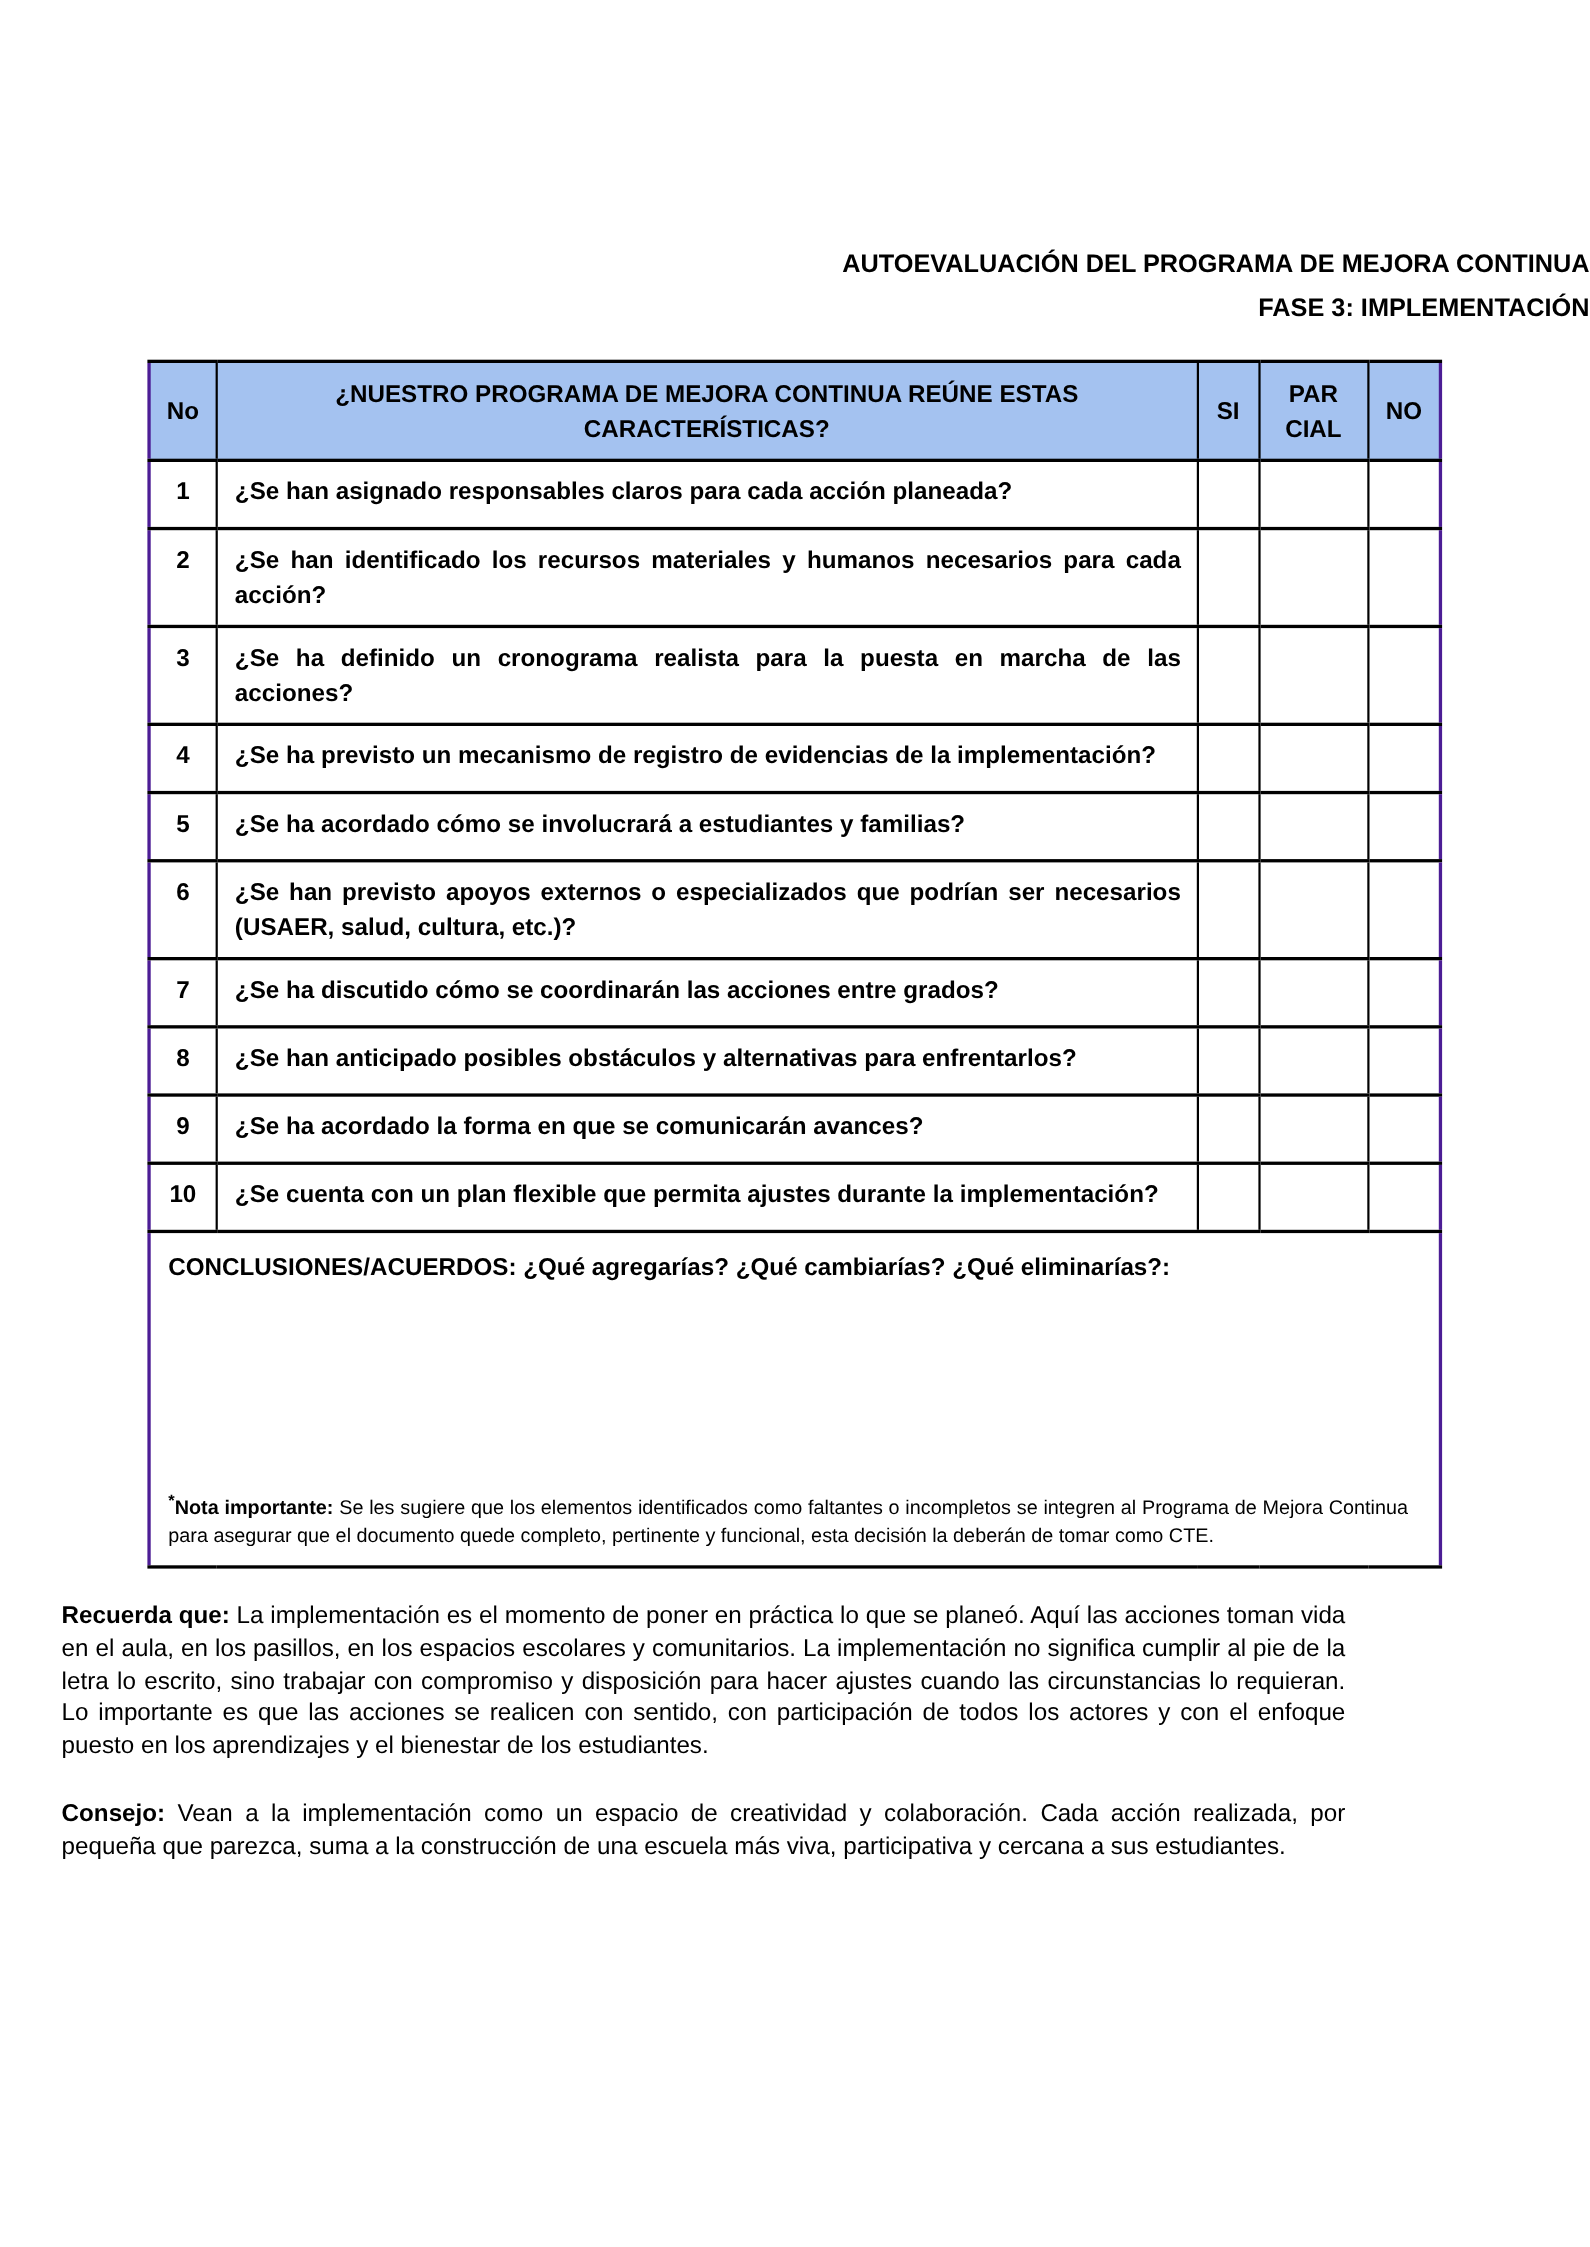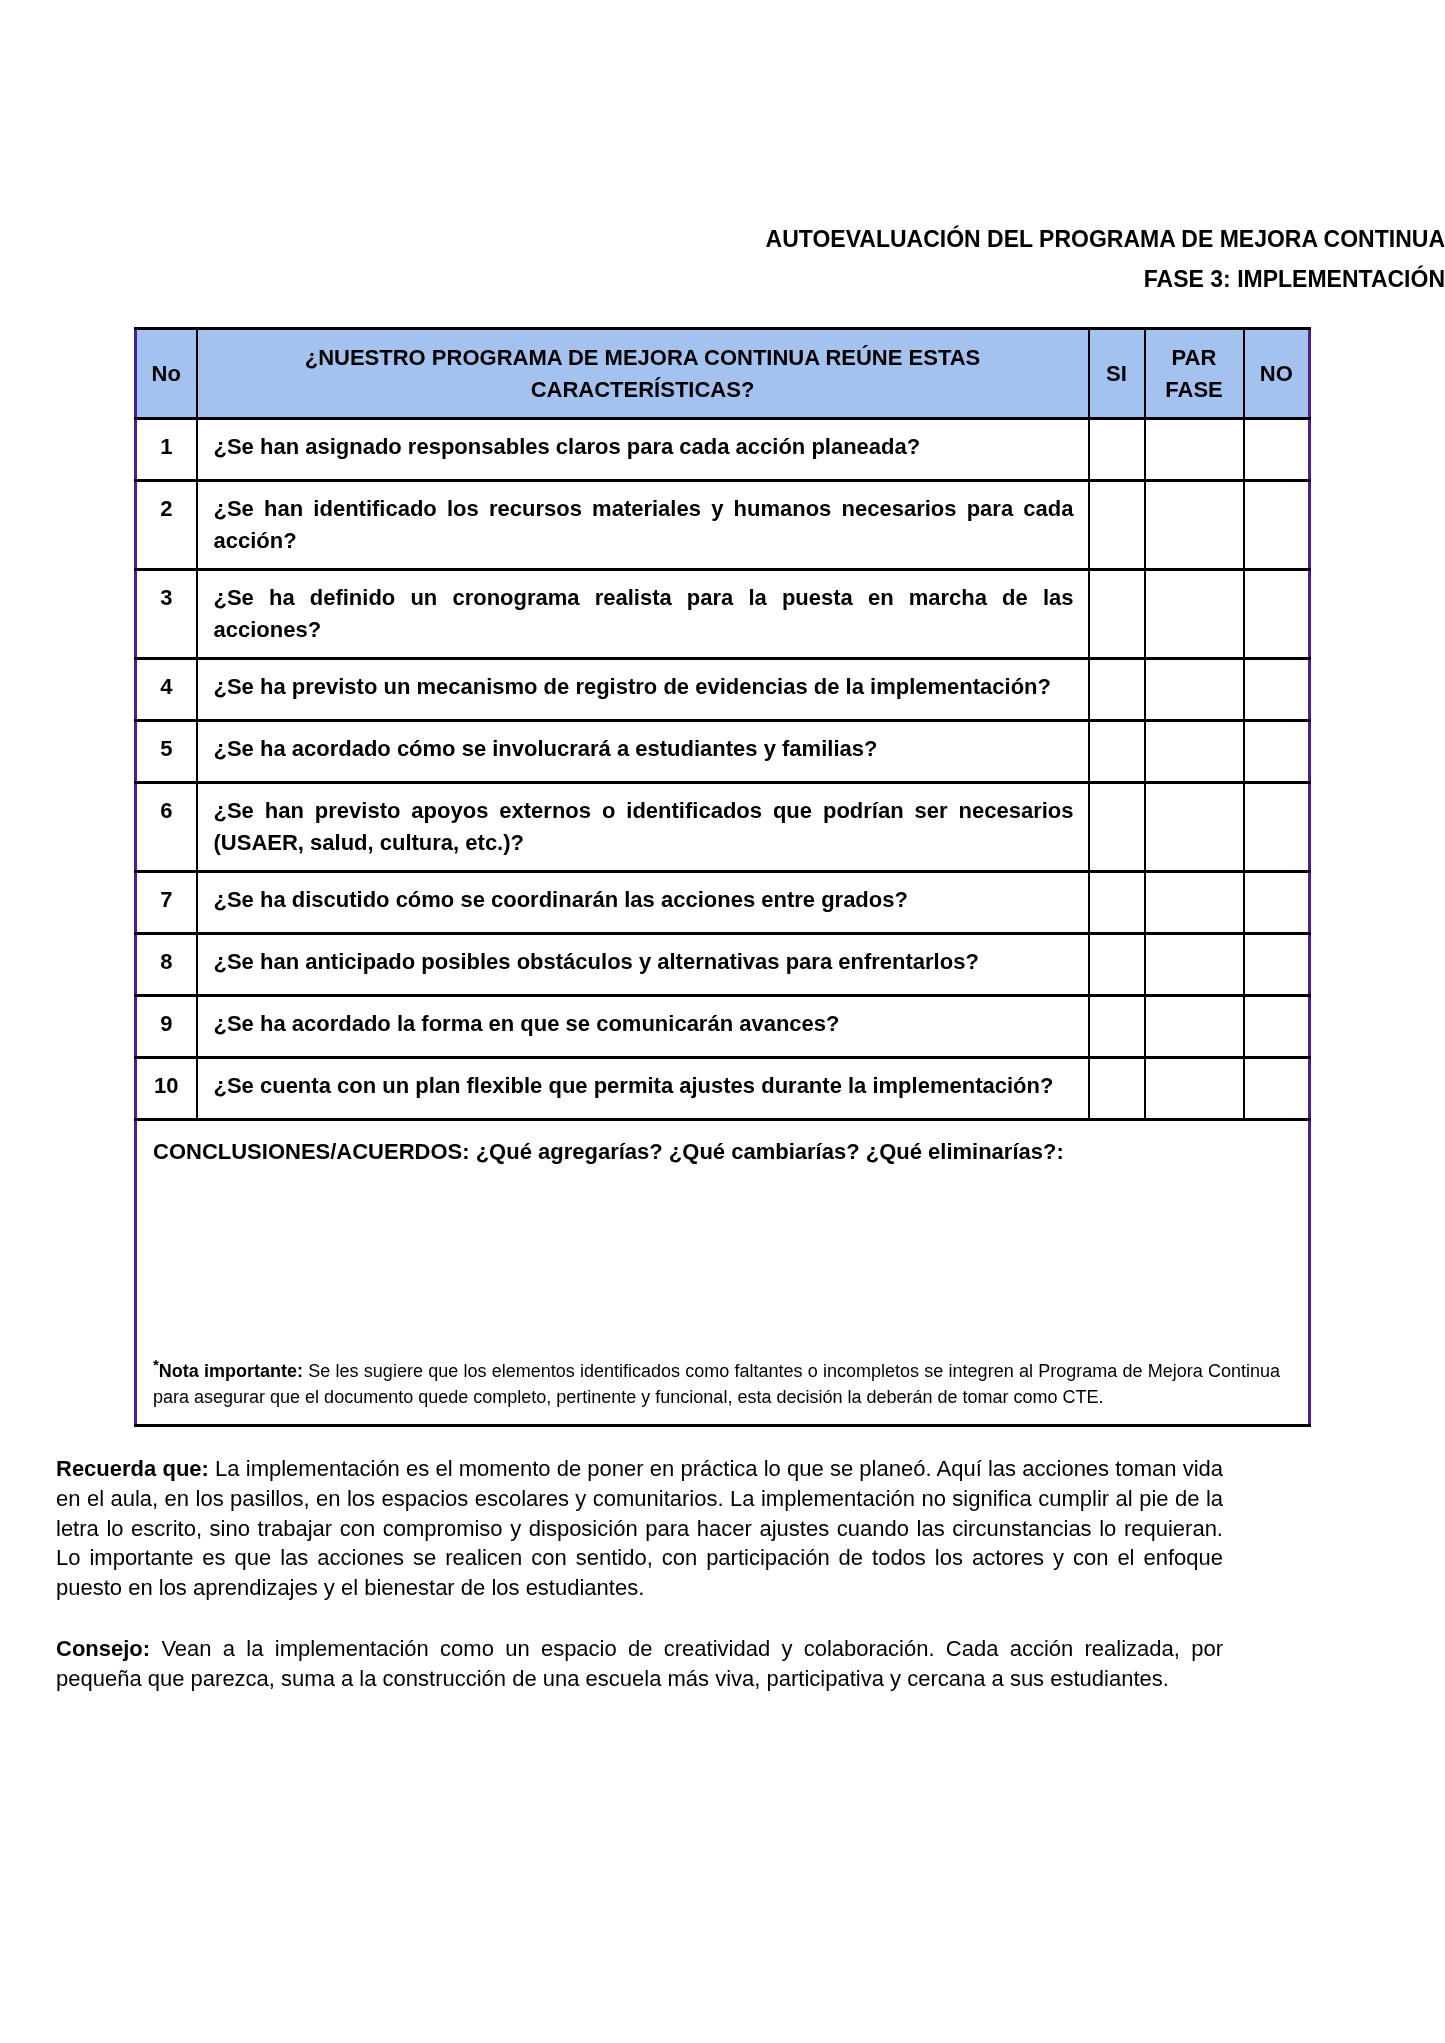--- a/index.html
+++ b/index.html
@@ -104,21 +104,21 @@
       <col style="width:892px">
       <col style="width:56px">
       <col style="width:99px">
       <col style="width:66px">
     </colgroup>
     <thead>
       <tr>
         <th class="c-no">No</th>
         <th>¿NUESTRO PROGRAMA DE MEJORA CONTINUA REÚNE ESTAS CARACTERÍSTICAS?</th>
         <th>SI</th>
-        <th>PAR FASE</th>
+        <th>PAR CIAL</th>
         <th>NO</th>
       </tr>
     </thead>
     <tbody>
 
     <tr>
           <td class="c-no">1</td>
           <td class="c-q">¿Se han asignado responsables claros para cada acción planeada?</td>
           <td class="c-mark"></td>
           <td class="c-mark"></td>
@@ -147,21 +147,21 @@
         </tr>
         <tr>
           <td class="c-no">5</td>
           <td class="c-q">¿Se ha acordado cómo se involucrará a estudiantes y familias?</td>
           <td class="c-mark"></td>
           <td class="c-mark"></td>
           <td class="c-mark"></td>
         </tr>
         <tr>
           <td class="c-no">6</td>
-          <td class="c-q">¿Se han previsto apoyos externos o identificados que podrían ser necesarios (USAER, salud, cultura, etc.)?</td>
+          <td class="c-q">¿Se han previsto apoyos externos o especializados que podrían ser necesarios (USAER, salud, cultura, etc.)?</td>
           <td class="c-mark"></td>
           <td class="c-mark"></td>
           <td class="c-mark"></td>
         </tr>
         <tr>
           <td class="c-no">7</td>
           <td class="c-q">¿Se ha discutido cómo se coordinarán las acciones entre grados?</td>
           <td class="c-mark"></td>
           <td class="c-mark"></td>
           <td class="c-mark"></td>

